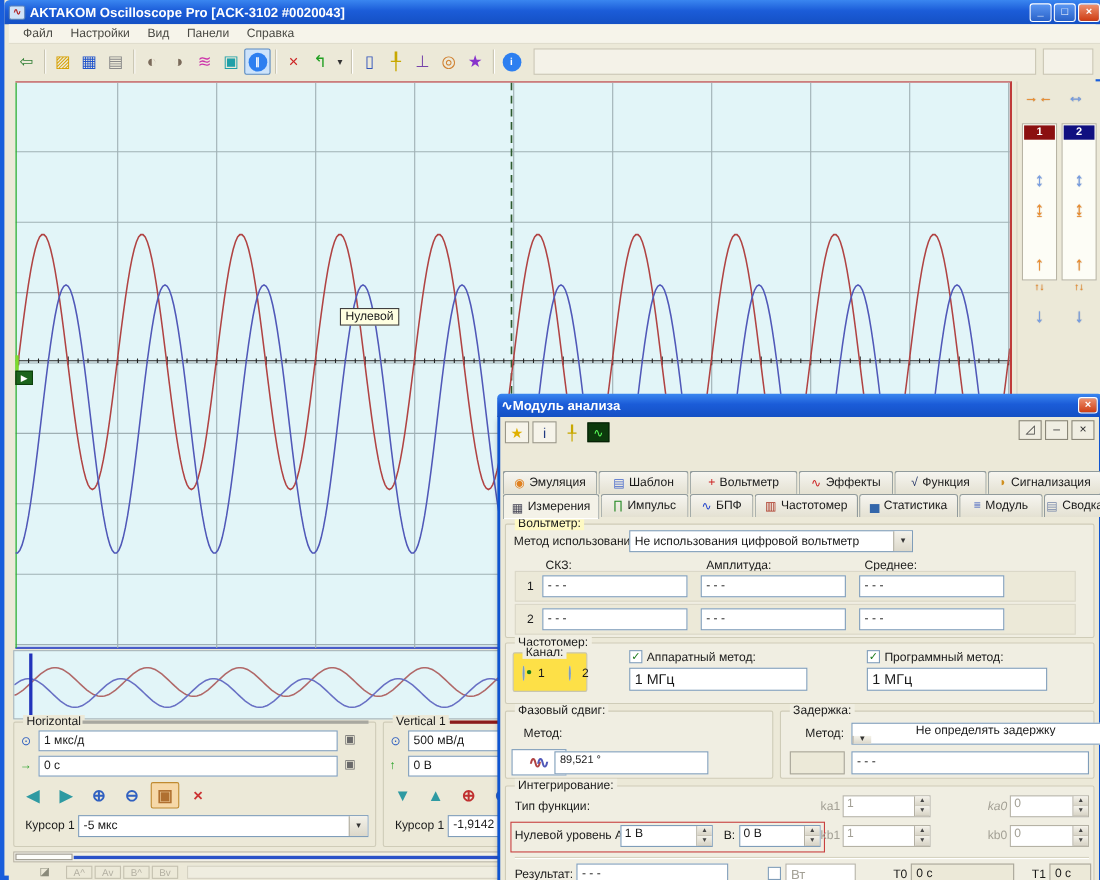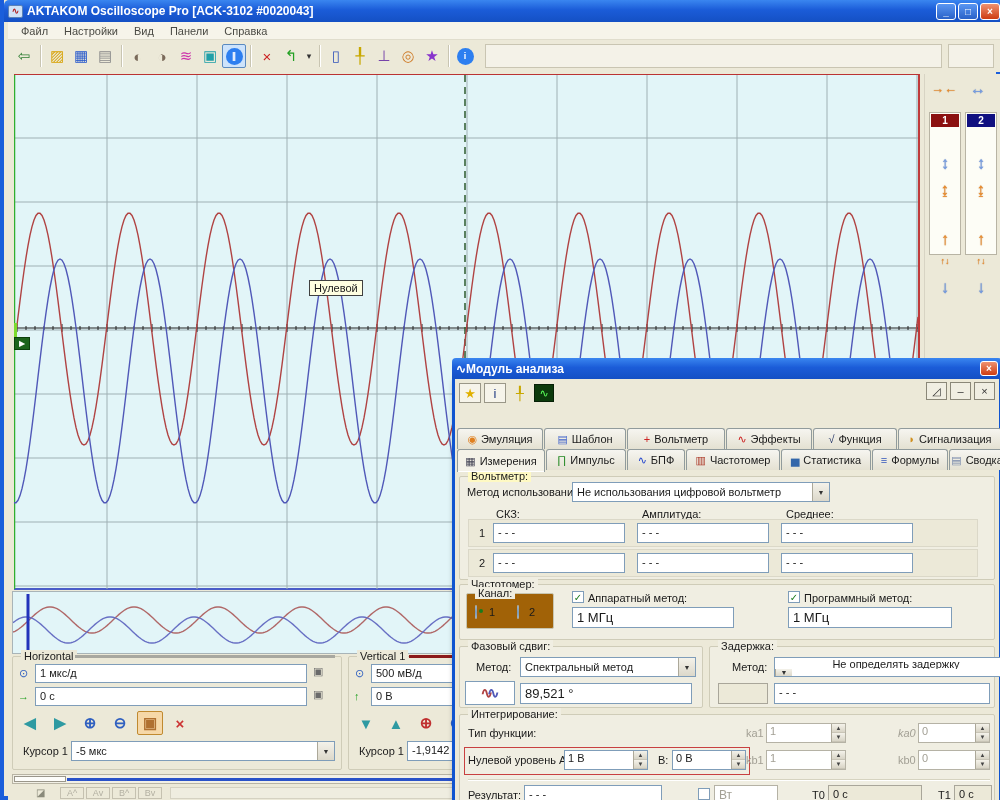--- a/index.html
+++ b/index.html
@@ -448,21 +448,21 @@
         <div class="tab" style="width: 94px;">
           <span class="tico" style="color: rgb(170, 51, 34);">▥</span>
           <span>Частотомер</span>
         </div>
         <div class="tab" style="width: 90px;">
           <span class="tico" style="color: rgb(51, 102, 170);">▅</span>
           <span>Статистика</span>
         </div>
         <div class="tab" style="width: 76px;">
           <span class="tico" style="color: rgb(51, 85, 187);">≡</span>
-          <span>Формулы</span>
+          <span>Модуль</span>
         </div>
         <div class="tab" style="width: 56px;">
           <span class="tico" style="color: rgb(119, 136, 170);">▤</span>
           <span>Сводка</span>
         </div>
       </div>
 
     <div class="gb" style="left:4px; top:98px; width:536px; height:104px; background:#f0eee2;">
       <span class="gbt" style="background:#fef9c3;">Вольтметр:</span>
       <span class="lbl" style="left:7px; top:9px;">Метод использования:</span>
@@ -484,47 +484,43 @@
             <span class="lbl" style="left: 10px; top: 7px;">2</span>
             <div class="tb abs" style="left: 24px; top: 3px; width: 132px; height: 20px;">- - -</div>
             <div class="tb abs" style="left: 168px; top: 3px; width: 132px; height: 20px;">- - -</div>
             <div class="tb abs" style="left: 312px; top: 3px; width: 132px; height: 20px;">- - -</div>
           </div>
         </div>
     </div>
 
     <div class="gb" style="left:4px; top:206px; width:536px; height:56px; background:#f0eee2;">
       <span class="gbt" style="background:#f0eee2;">Частотомер:</span>
-      <div class="gb" style="left:6px; top:8px; width:88px; height:36px; background:#a16207; border-color:#c8c5b0;">
+      <div class="gb" style="left:6px; top:8px; width:68px; height:36px; background:#fde047; border-color:#c8c5b0;">
         <span class="gbt" style="background:#f0eee2;">Канал:</span>
         <span class="radio sel abs" style="left:8px; top:12px;"></span>
         <span class="lbl" style="left:22px; top:12px;">1</span>
         <span class="radio abs" style="left:48px; top:12px;"></span>
         <span class="lbl" style="left:62px; top:12px;">2</span>
       </div>
       <span class="chk abs" style="left:112px; top:6px;">✓</span>
       <span class="lbl" style="left:128px; top:7px;">Аппаратный метод:</span>
       <div class="tb abs" style="left:112px; top:22px; width:162px; height:21px; font-size:13px;">1 МГц</div>
       <span class="chk abs" style="left:328px; top:6px;">✓</span>
       <span class="lbl" style="left:344px; top:7px;">Программный метод:</span>
       <div class="tb abs" style="left:328px; top:22px; width:164px; height:21px; font-size:13px;">1 МГц</div>
     </div>
 
     <div class="gb" style="left:4px; top:268px; width:244px; height:62px; background:#f0eee2;">
       <span class="gbt" style="background:#f0eee2;">Фазовый сдвиг:</span>
       <span class="lbl" style="left:16px; top:14px;">Метод:</span>
-      <div class="combo abs" style="left:60px; top:10px; width:176px; height:20px;">
-        <span class="val">Спектральный метод</span>
-        <span class="drop">▼</span>
-      </div>
       <div class="wavicon" style="left:5px; top:34px; width:50px; height:24px;">
         <span style="color:#b04343; font-size:15px; font-weight:bold;">∿</span>
           <span style="color:#5058b8; font-size:15px; font-weight:bold; margin-left:-6px;">∿</span>
       </div>
-      <div class="tb abs" style="left:60px; top:36px; width:172px; height:21px; font-size:13px;">89,521 °</div>
+      <div class="tb abs" style="left:44px; top:36px; width:140px; height:21px; font-size:10px;">89,521 °</div>
     </div>
 
     <div class="gb" style="left:254px; top:268px; width:286px; height:62px; background:#f0eee2;">
       <span class="gbt" style="background:#f0eee2;">Задержка:</span>
       <span class="lbl" style="left:22px; top:14px;">Метод:</span>
       <div class="combo abs" style="left:64px; top:10px; width:244px; height:20px;flex-direction:column;">
         <span class="val">Не определять задержку</span>
         <span class="drop">▼</span>
       </div>
       <div class="tb ro abs" style="left:8px; top:36px; width:50px; height:21px;"></div>

